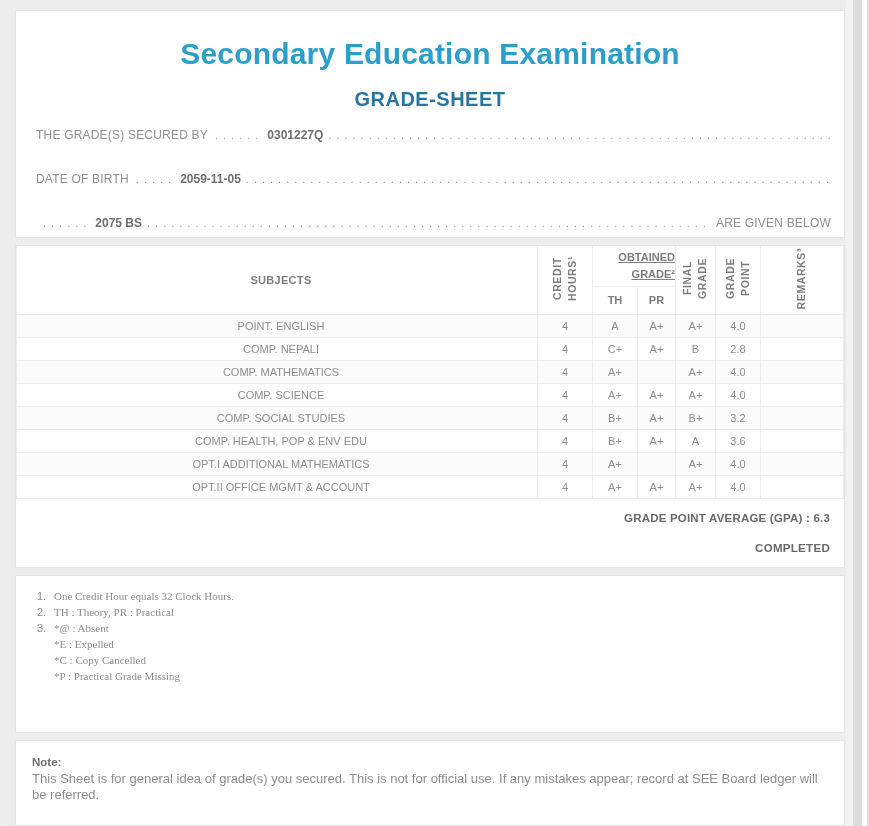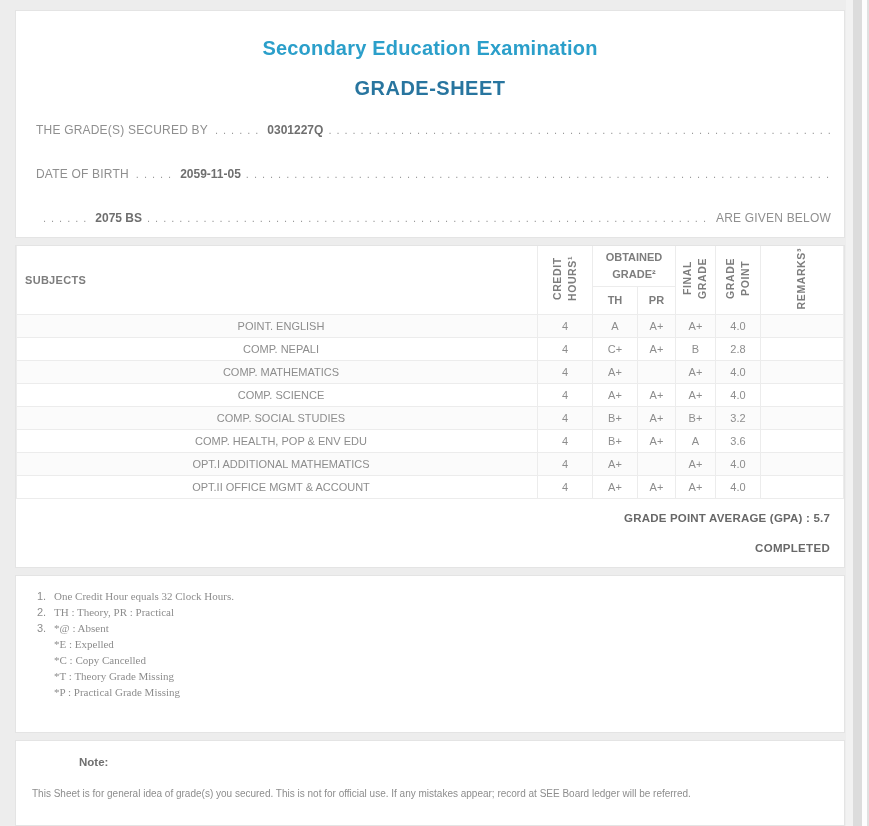--- a/index.html
+++ b/index.html
@@ -13,32 +13,32 @@
     position:absolute;
     left:15px; width:830px;
     background:#fff;
     border:1px solid #e4e4e4;
   }
   
   #header-box { top:10px; height:228px; }
   .main-title {
     margin-top:26px;
     text-align:center;
-    font-size:20px; font-weight:bold;
+    font-size:30px; font-weight:bold;
     color:#2b9fca;
     letter-spacing:0.2px;
   }
   .sub-title {
     margin-top:17px;
     text-align:center;
     font-size:20px; font-weight:bold;
     color:#28759f;
     letter-spacing:0.5px;
   }
-  .info-lines { margin-top:23px; padding:0 13px 0 20px; }
+  .info-lines { margin-top:17px; padding:0 13px 0 20px; }
   .info-line {
     display:flex; align-items:baseline;
     height:12px; margin-bottom:32px;
     font-size:12px; color:#8f8f8f;
     white-space:nowrap;
   }
   .info-label { flex:none; letter-spacing:0.2px; }
   .dots { color:#9a9a9a; font-size:11px; letter-spacing:5px; flex:none; margin:0 4px 0 7px; }
   .info-value { flex:none; font-weight:bold; color:#6f6f6f; margin-right:5px; }
   .fill { flex:1 1 auto; min-width:0; overflow:hidden; margin:0; }
@@ -59,35 +59,36 @@
   th.border-edge-l { border-left:none; }
   th.border-edge-r, td.border-edge-r { border-right:none; }
   tr.hrow1 th { border-top:none; }
   .col-subjects { width:auto; }
   .col-credit { width:55px; }
   .col-th { width:45px; }
   .col-pr { width:38px; }
   .col-final { width:40px; }
   .col-point { width:45px; }
   .col-remarks { width:83px; }
-  th.subjects-h { text-align:left; padding-left:8px; letter-spacing:0.3px; }
+  th.subjects-h { text-align:center; padding-left:8px; letter-spacing:0.3px; }
   .vth { text-align:center; vertical-align:middle; }
   .vtext {
     display:inline-block;
     writing-mode:vertical-rl;
     transform:rotate(180deg);
     white-space:pre-line;
     line-height:1.45;
     font-size:10.5px;
     letter-spacing:0.6px;
   }
   th.obtained-h {
-    text-align:center; vertical-align:middle;
+    text-align:right; vertical-align:middle;
     white-space:pre-line; line-height:1.5;
     height:40px;
+    text-decoration:underline;
   }
   tr.hrow2 th { height:28px; text-align:center; }
   table.grades td { height:23px; color:#8d8d8d; text-align:center; }
   td.subject-cell { text-align:left; padding-left:8px; }
   tbody tr:nth-child(odd) { background:#fbfbfb; }
   .summary { text-align:right; padding-right:14px; }
   .summary-gpa {
     margin-top:13px;
     font-size:11.5px; font-weight:bold; color:#686868;
     letter-spacing:0.2px;
@@ -97,22 +98,22 @@
     font-size:11.5px; font-weight:bold; color:#686868;
     letter-spacing:0.3px;
   }
   
   #footnotes-box { top:575px; height:158px; padding:12px 16px 0 21px; }
   .fn-line { display:flex; font-size:11px; color:#8d8d8d; line-height:16px; }
   .fn-marker { flex:none; width:17px; }
   .fn-text { flex:1;font-family:Liberation Serif, serif; }
   
   #note-box { top:740px; height:86px; padding:13px 25px 0 16px; }
-  .note-heading { font-size:11.5px; font-weight:bold; color:#6f6f6f; line-height:16px;margin-left:47px; }
-  .note-body { font-size:10px; color:#8d8d8d; line-height:16px; margin-top:16px; }
+  .note-heading { font-size:11.5px; font-weight:bold; color:#6f6f6f; line-height:16px; }
+  .note-body { font-size:13px; color:#8d8d8d; line-height:16px; margin-top:1px; }
   
   .right-gutter { position:absolute; top:0; height:826px; background:#f2f2f2; left:846px; width:23px; }
   .scroll-track { position:absolute; top:0; height:826px; left:853px; width:9px; background:#dcdcdc; }
   .scroll-gap { position:absolute; top:0; height:826px; left:862px; width:5px; background:#fdfdfd; }
   .scroll-edge { position:absolute; top:0; height:826px; left:867px; width:2px; background:#e0e0e0; }
 </style>
 </head>
 <body>
 
 <div>
@@ -246,21 +247,21 @@
           <td>A+</td>
           <td>4.0</td>
           <td class="border-edge-r"></td>
         </tr>
       </tbody>
     </table>
 
     <div class="summary">
       <div class="summary-gpa">
         <span>GRADE POINT AVERAGE (GPA) :</span>
-        <span>5.7</span>
+        <span>6.3</span>
       </div>
       <div class="summary-status">COMPLETED</div>
     </div>
   </div>
 
   <div id="footnotes-box" class="panel-box">
     <div class="fn-line">
       <span class="fn-marker">1.</span>
       <span class="fn-text">One Credit Hour equals 32 Clock Hours.</span>
     </div>
@@ -272,24 +273,20 @@
       <span class="fn-marker">3.</span>
       <span class="fn-text">*@ : Absent</span>
     </div>
     <div class="fn-line">
       <span class="fn-marker"></span>
       <span class="fn-text">*E : Expelled</span>
     </div>
     <div class="fn-line">
       <span class="fn-marker"></span>
       <span class="fn-text">*C : Copy Cancelled</span>
-    </div>
-    <div class="fn-line">
-      <span class="fn-marker"></span>
-      <span class="fn-text">*T : Theory Grade Missing</span>
     </div>
     <div class="fn-line">
       <span class="fn-marker"></span>
       <span class="fn-text">*P : Practical Grade Missing</span>
     </div>
   </div>
 
   <div id="note-box" class="panel-box">
     <div class="note-heading">Note:</div>
     <div class="note-body">This Sheet is for general idea of grade(s) you secured. This is not for official use. If any mistakes appear; record at SEE Board ledger will be referred.</div>

